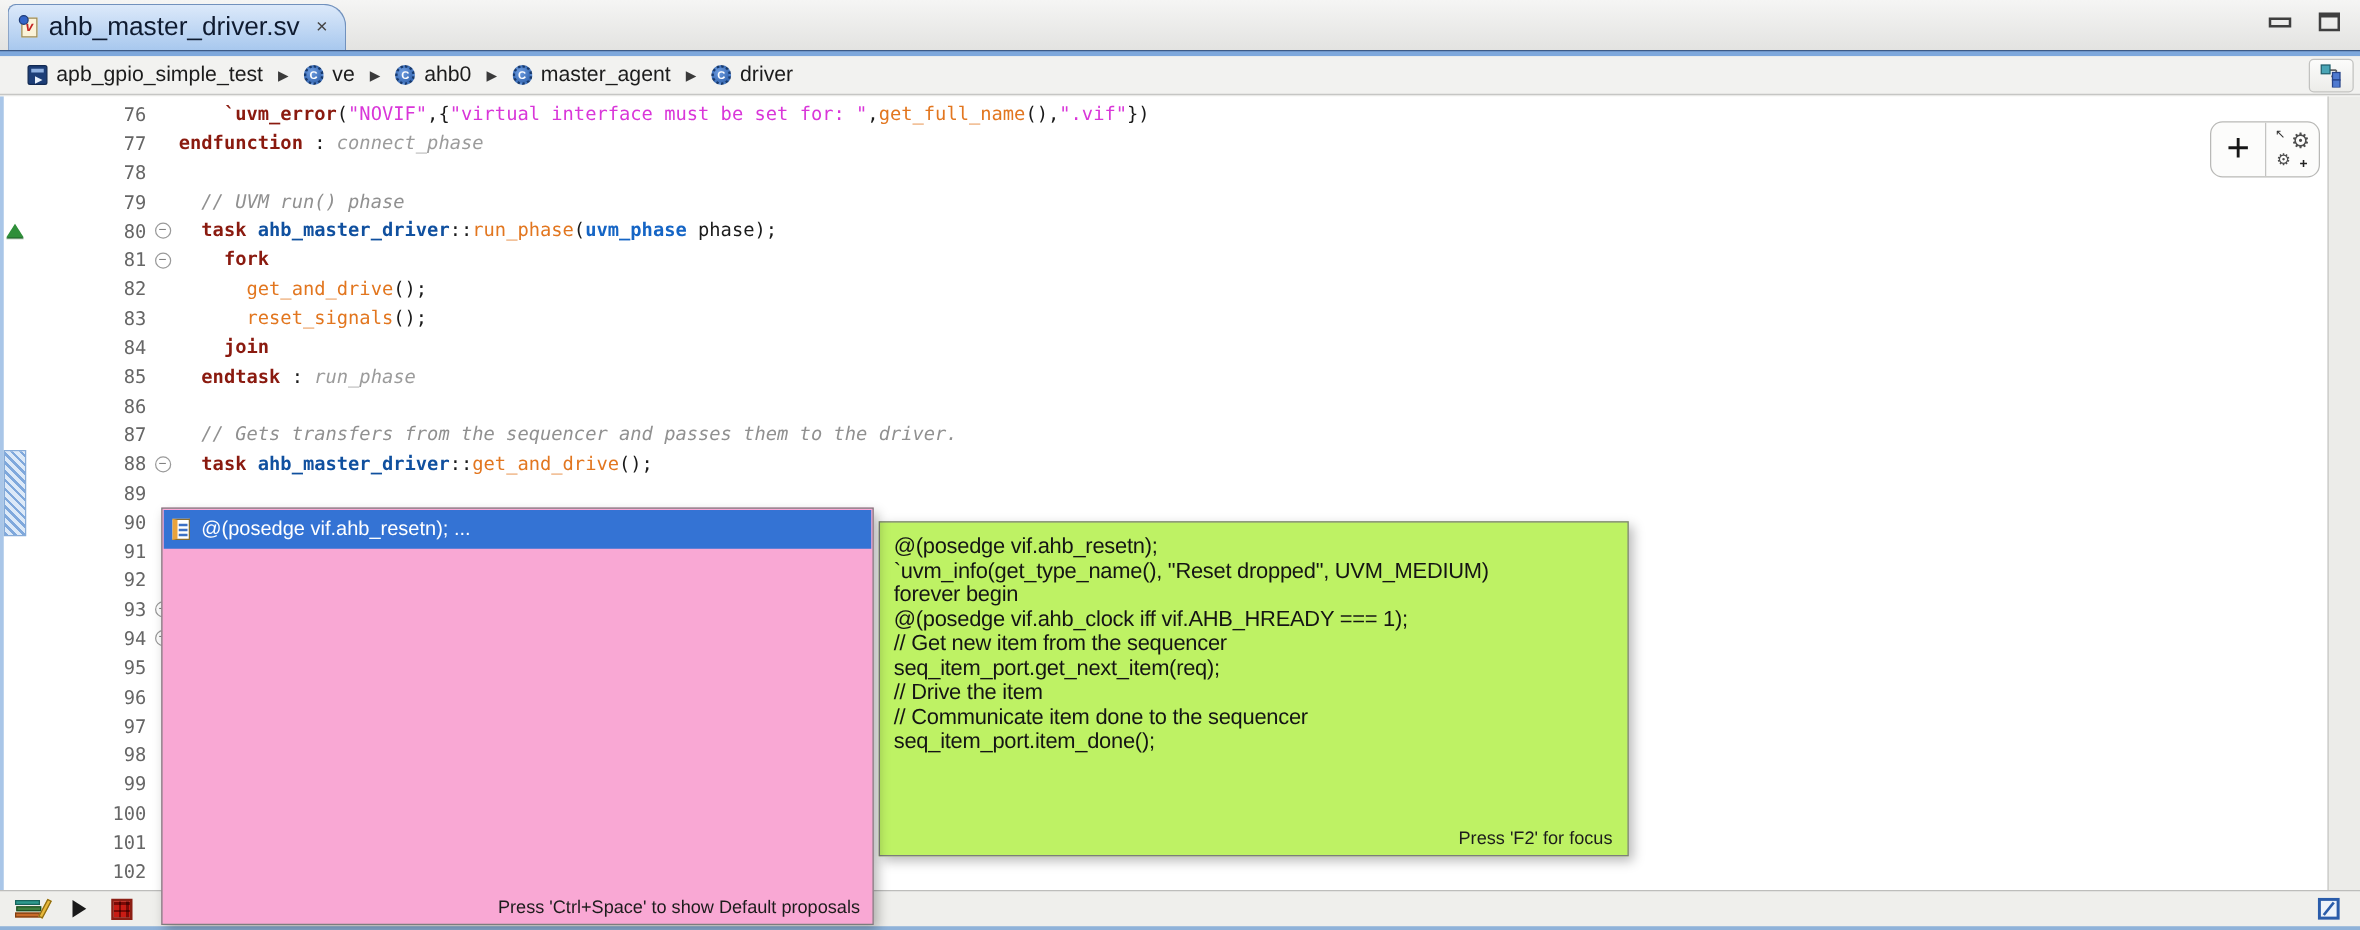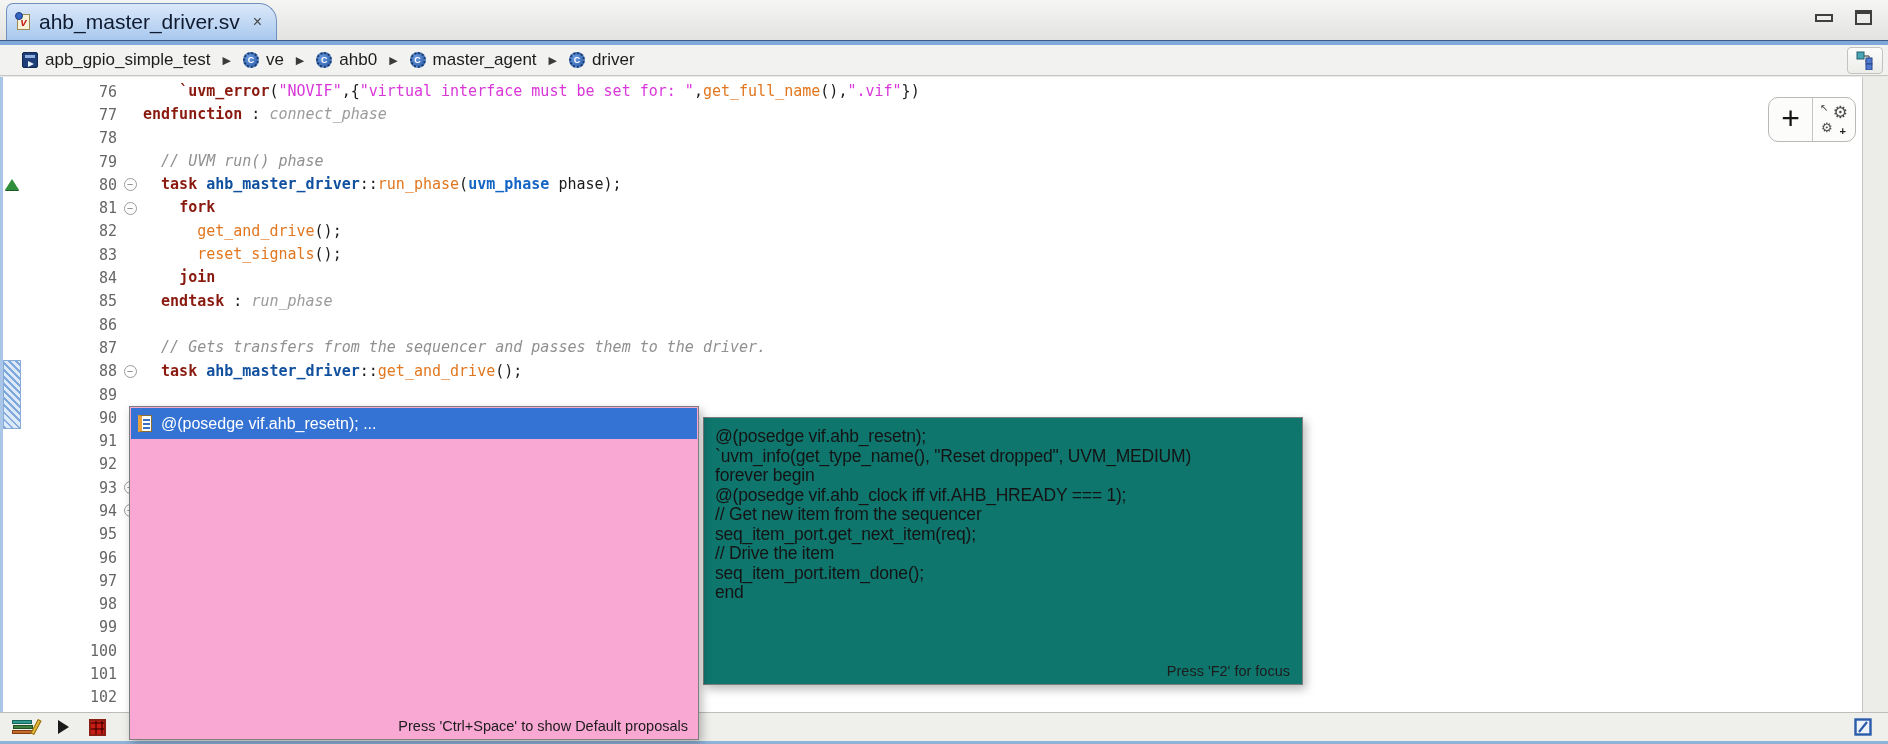--- a/index.html
+++ b/index.html
@@ -94,21 +94,21 @@
            border:1px solid #7d7d7d; box-shadow:3px 4px 9px rgba(0,0,0,.28); z-index:5; }
   .popup-item { margin:1px; height:31px; background:#3473d4; display:flex; align-items:center;
                 gap:9px; padding:0 7px; color:#fff; font-size:16px; cursor:pointer; }
   .tpl-icon { width:14px; height:17px; background:#fff; border:1px solid #8a6d2f;
               border-left:4px solid #e9a33c; flex:none; position:relative; }
   .tpl-icon::before { content:""; position:absolute; left:1px; right:1px; top:3px; height:2px;
               background:#3b6fc4; box-shadow:0 4px 0 #3b6fc4, 0 8px 0 #3b6fc4; }
   .popup-footer { position:absolute; right:10px; bottom:5px; font-size:14.5px; color:#1c1c1c; }
 
   
-  .preview { position:absolute; left:703px; top:417px; width:600px; height:268px; background:#0f766e;
+  .preview { position:absolute; left:703px; top:417px; width:600px; height:268px; background:#bef264;
              border:1px solid #7d7d7d; box-shadow:3px 4px 9px rgba(0,0,0,.28);
              padding:9px 0 0 11px; z-index:4; }
   .pline { font-size:17.5px; line-height:19.5px; color:#141414; letter-spacing:-0.2px; white-space:pre; }
   .preview-footer { position:absolute; right:12px; bottom:5px; font-size:14.5px; color:#1c1c1c;padding-left:26px; }
 
   
   .statusbar { position:absolute; left:0; right:0; bottom:3px; height:29px; background:#efefec;
                border-top:1px solid #bdbdbb; display:flex; align-items:center; gap:20px; padding-left:12px; }
   .bottom-edge { position:absolute; left:0; right:0; bottom:0; height:3px; background:#8fb2d9; }
   .books-icon { width:26px; height:18px; position:relative; cursor:pointer; }
@@ -359,22 +359,22 @@
 
   <div class="preview">
     <div>
         <div class="pline">@(posedge vif.ahb_resetn);</div>
         <div class="pline">`uvm_info(get_type_name(), "Reset dropped", UVM_MEDIUM)</div>
         <div class="pline">forever begin</div>
         <div class="pline">@(posedge vif.ahb_clock iff vif.AHB_HREADY === 1);</div>
         <div class="pline">// Get new item from the sequencer</div>
         <div class="pline">seq_item_port.get_next_item(req);</div>
         <div class="pline">// Drive the item</div>
+        <div class="pline">// Communicate item done to the sequencer</div>
         <div class="pline">seq_item_port.item_done();</div>
-        <div class="pline">end</div>
       </div>
     <div class="preview-footer">Press 'F2' for focus</div>
   </div>
 
   <div class="statusbar">
     <span class="books-icon">
       <span class="b1"></span>
         <span class="b2"></span>
         <span class="b3"></span>
         <span class="pen"></span>

